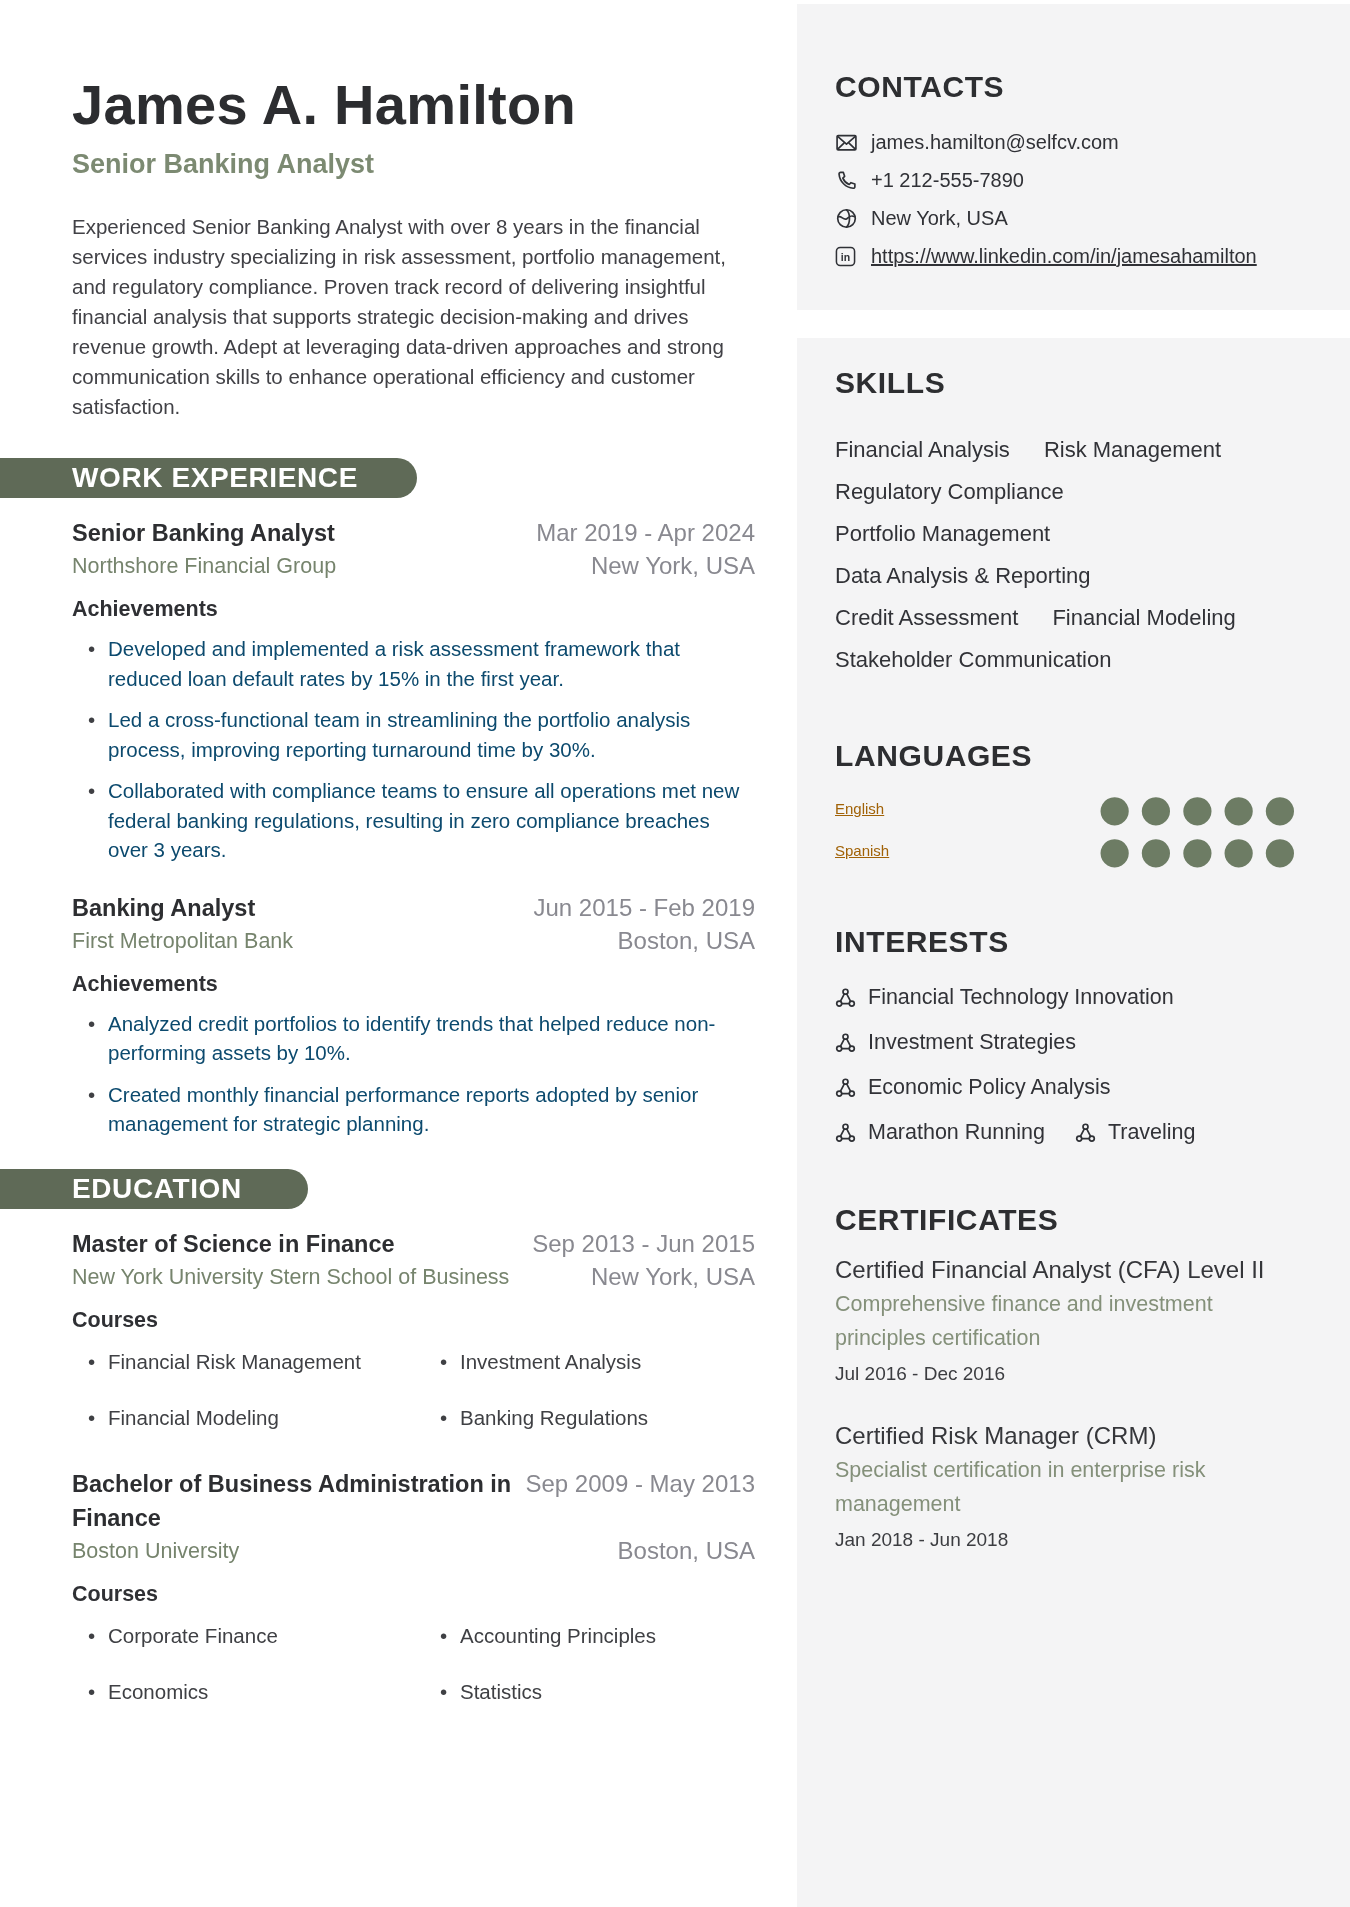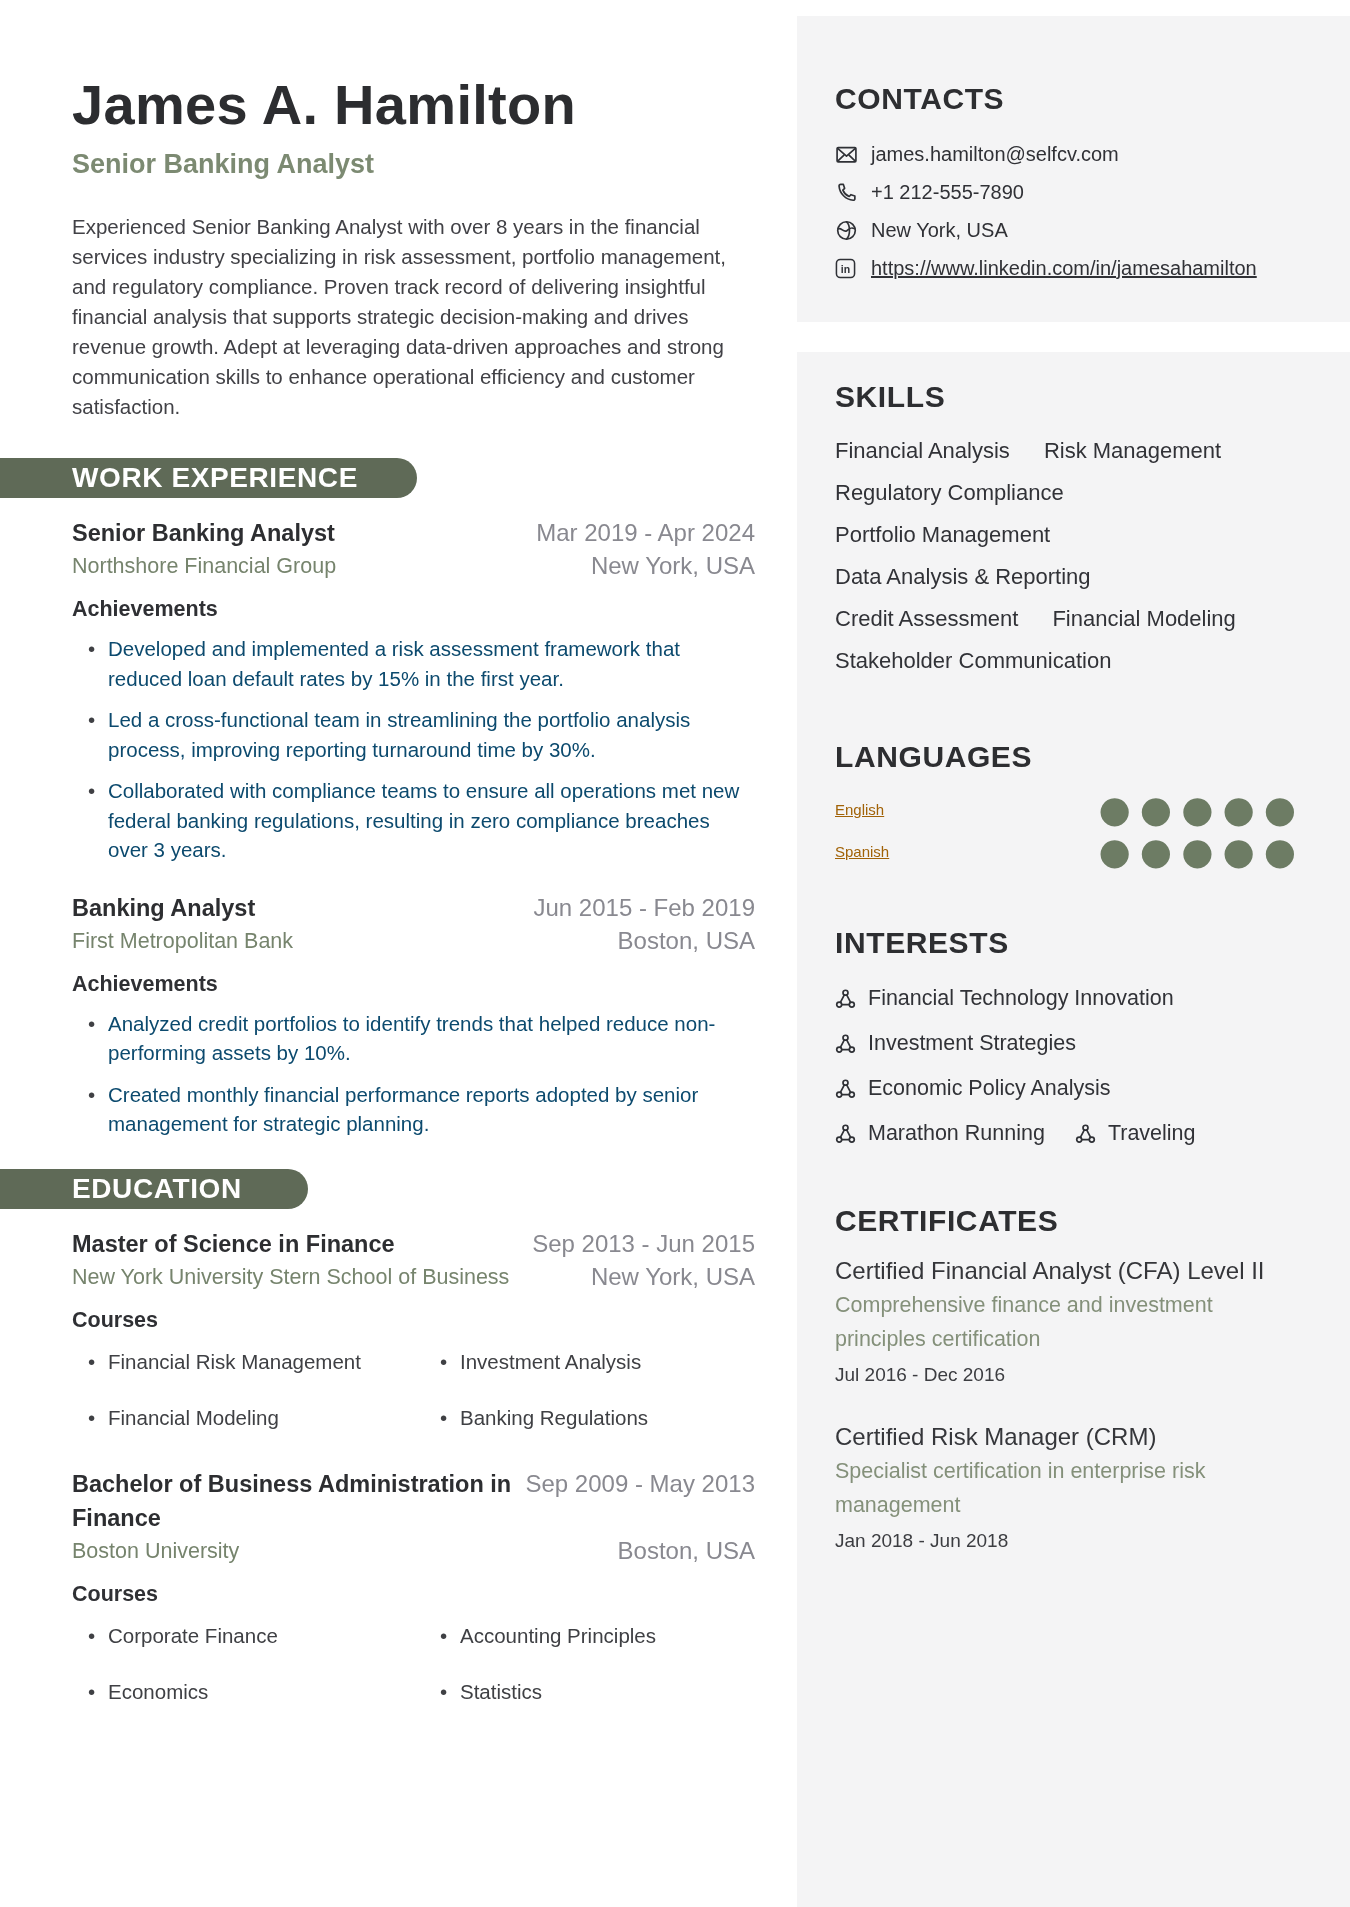--- a/index.html
+++ b/index.html
@@ -4,41 +4,41 @@
 <style>
   * { margin:0; padding:0; box-sizing:border-box; }
   html,body { background:#ffffff; }
   body {
     position:relative; width:1350px; height:1907px;
     font-family:"Liberation Sans", sans-serif; color:#3f4044; overflow:hidden;
   }
 
   
   .contacts-box {
-    position:absolute; left:797px; top:16px; width:553px; height:306px;
+    position:absolute; left:797px; top:4px; width:553px; height:306px;
     background:#f4f4f5; padding:64px 40px 0 38px;
   }
   .sidebar-box {
-    position:absolute; left:797px; top:352px; width:553px; bottom:0;
+    position:absolute; left:797px; top:338px; width:553px; bottom:0;
     background:#f4f4f5; padding:26px 54px 0 38px;
   }
 
   .side-heading {
     font-size:30px; font-weight:800; color:#2d2e31; letter-spacing:.6px; line-height:38px;
   }
 
   
   .contact-list { margin-top:24px; }
   .contact-row { display:flex; align-items:center; height:24px; margin-bottom:14px; }
   .contact-row .cicon { width:23px; height:23px; flex:0 0 23px; margin-right:13px; display:flex; align-items:center; }
   .contact-row .ctext { font-size:20px; color:#303136; white-space:nowrap; }
   .linkedin-link { font-size:19.5px; text-decoration:underline; color:#303136; }
 
   
-  .skills-list { margin-top:14px; }
+  .skills-list { margin-top:27px; }
   .skill-row { height:42px; display:flex; align-items:center; font-size:22px; color:#313237; }
   .skill-b { margin-left:34px; }
 
   
   .langs { margin-top:12px; }
   .lang-row { display:flex; justify-content:space-between; align-items:center; height:42px; }
   .lang-name { font-size:15px; color:#a16207;text-decoration:underline; }
   .lang-dots {
     font-family:"DejaVu Sans", sans-serif; font-size:37px; line-height:1;
     letter-spacing:9px; margin-right:-9px; color:#6d7c64;

